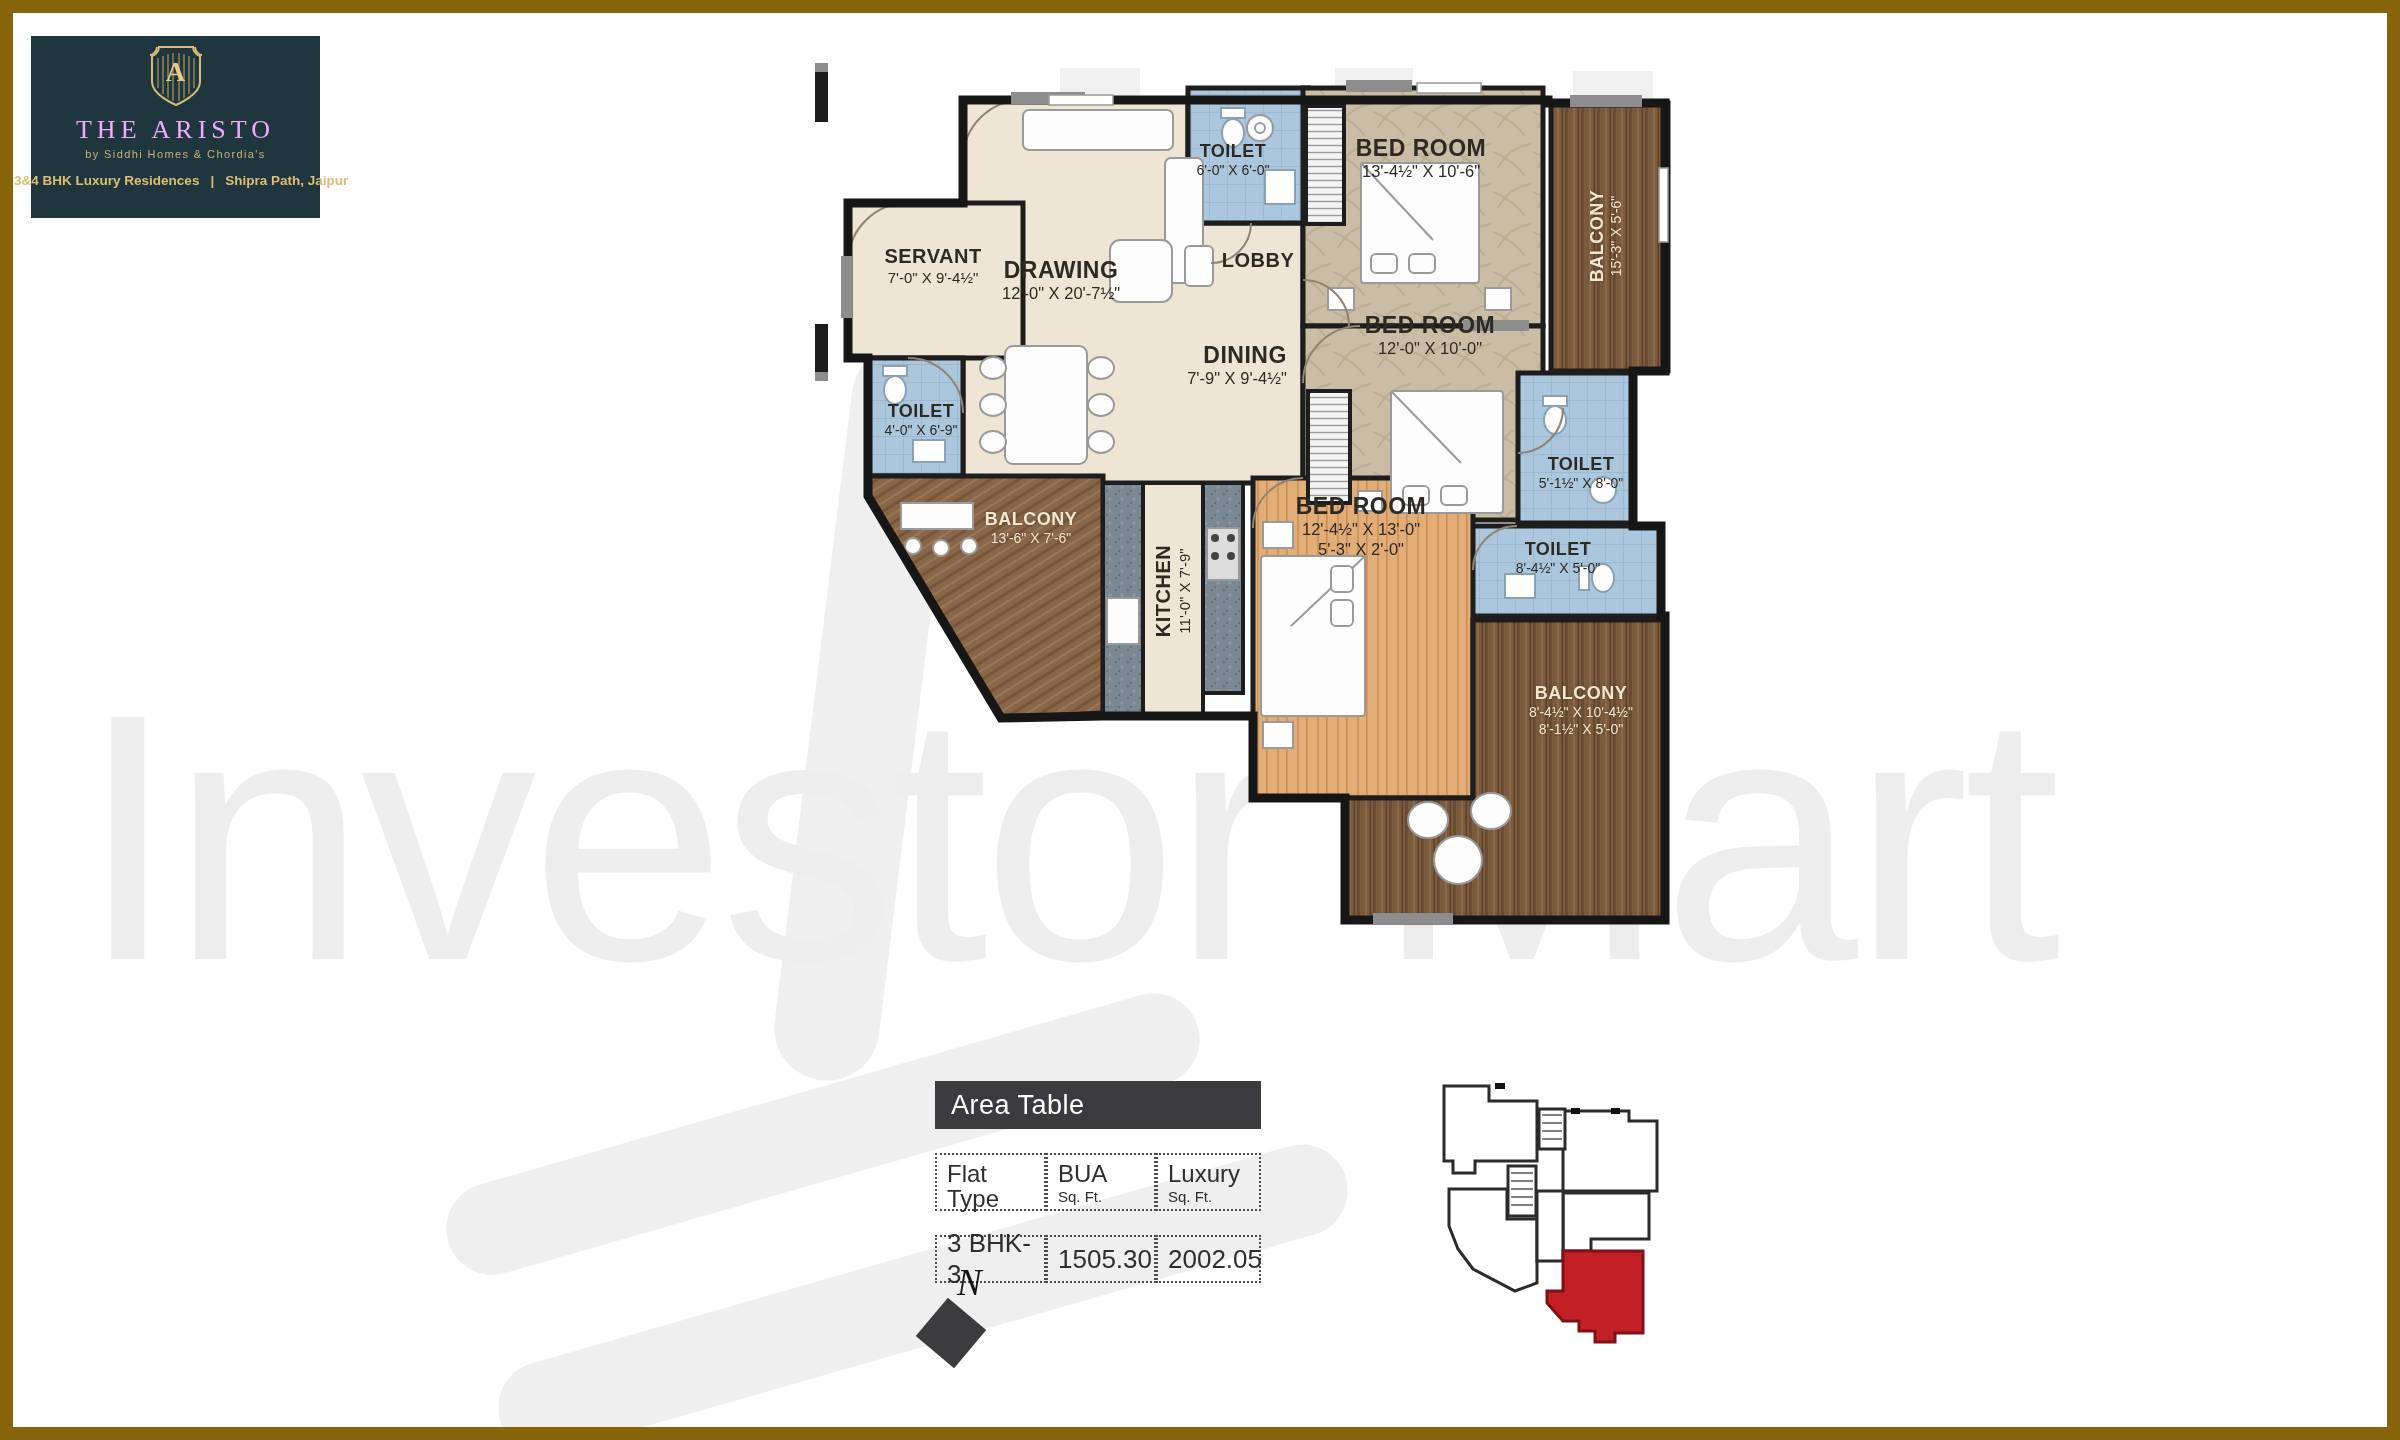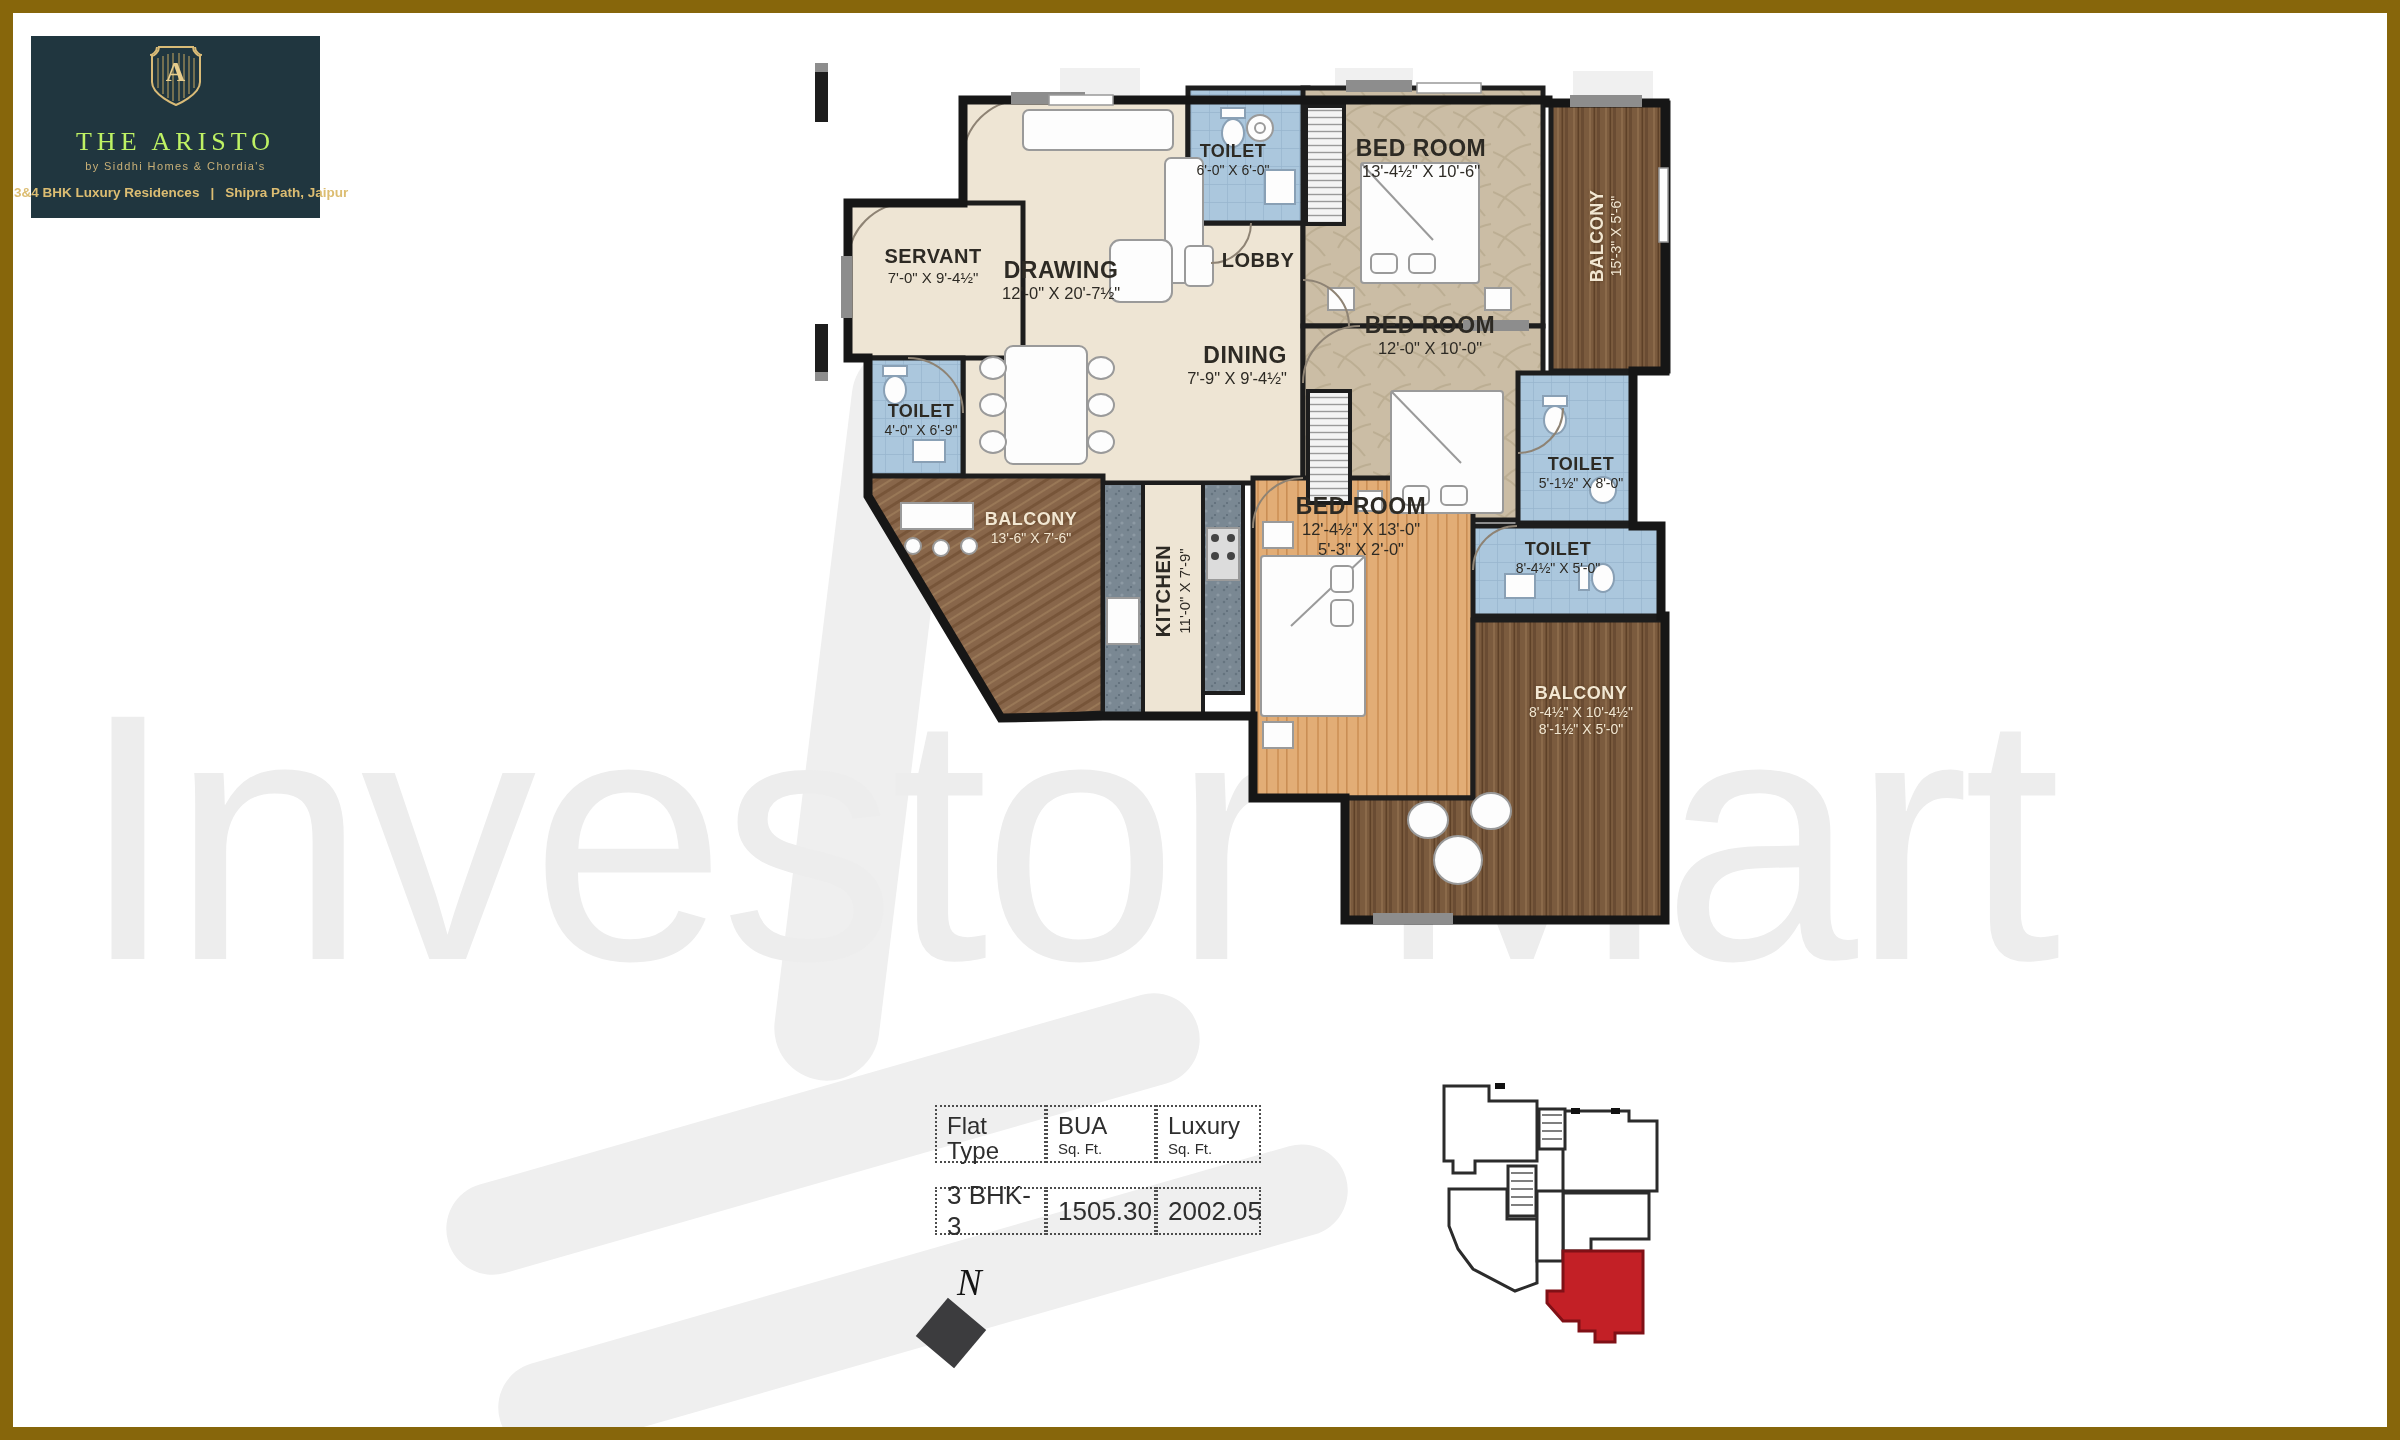--- a/index.html
+++ b/index.html
@@ -15,21 +15,21 @@
   .wm-swoosh{background:#efefef;border-radius:70px;}
 
   
   .logo{position:absolute;left:18px;top:23px;width:289px;height:182px;background:#20363f;
         z-index:2;display:flex;flex-direction:column;align-items:center;}
   .shield-wrap{position:relative;margin-top:8px;width:58px;height:64px;}
   .shield-wrap svg{display:block;}
   .monogram{position:absolute;left:0;top:13px;width:58px;text-align:center;
             font-family:"Liberation Serif",serif;font-size:27px;color:#e7cd8d;font-weight:bold;}
   .logo-title{font-family:"Liberation Serif",serif;font-size:26px;letter-spacing:5px;
-              color:#bef264;margin-top:19px;white-space:nowrap;}
+              color:#f0abfc;margin-top:7px;white-space:nowrap;}
   .logo-tagline{font-size:11px;color:#c9b077;letter-spacing:1.4px;margin-top:3px;}
   .logo-line{font-size:13.5px;font-weight:bold;color:#dcbd72;margin-top:13px;display:flex;gap:11px;
              white-space:nowrap;}
 
   
   .plan{position:absolute;left:800px;top:45px;width:860px;height:875px;z-index:1;}
   .plan svg{position:absolute;left:0;top:0;}
   .room-label{position:absolute;transform:translate(-50%,-50%);text-align:center;
               white-space:nowrap;color:#2d2a24;line-height:1.18;z-index:3;}
   .room-label.vert{transform:translate(-50%,-50%) rotate(-90deg);}
@@ -324,20 +324,21 @@
       <span class="rdims">8'-4½" X 5'-0"</span>
     </div>
     <div class="room-label sm light" style="left:768px;top:652px;">
       <span class="rname">BALCONY</span>
       <span class="rdims">8'-4½" X 10'-4½"</span>
       <span class="rdims">8'-1½" X 5'-0"</span>
     </div>
   </div>
 
   <div class="area-table">
+    <div class="at-header">Area Table</div>
     <div class="at-grid">
       <div class="at-cell at-head">
         <span class="cl">Flat Type</span>
         <span class="cs"></span>
       </div>
       <div class="at-cell at-head">
         <span class="cl">BUA</span>
         <span class="cs">Sq. Ft.</span>
       </div>
       <div class="at-cell at-head">

